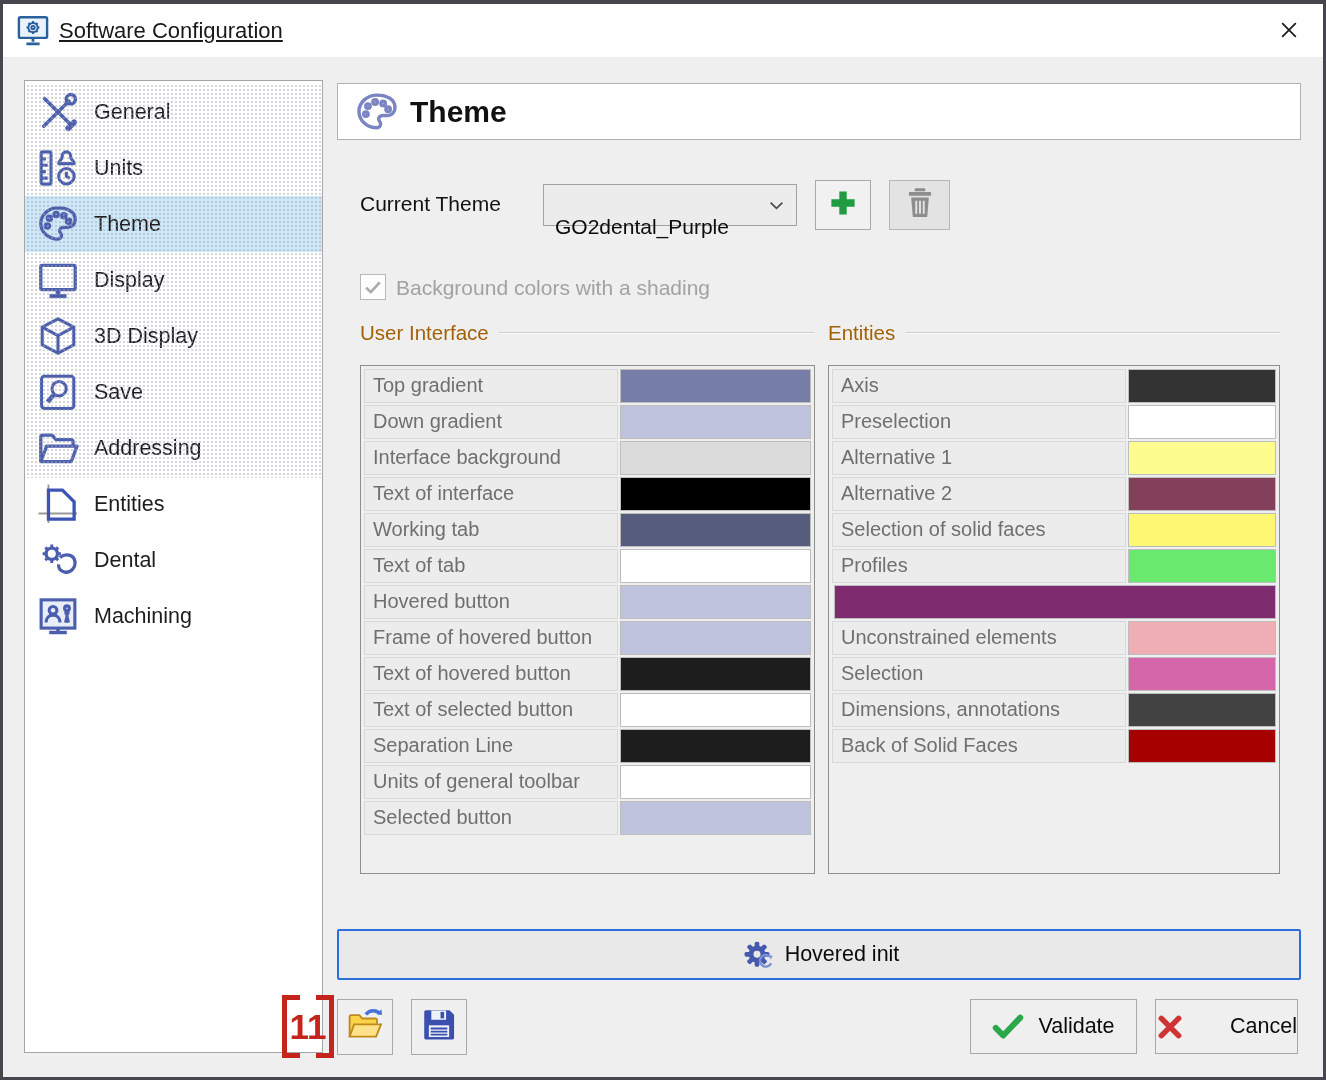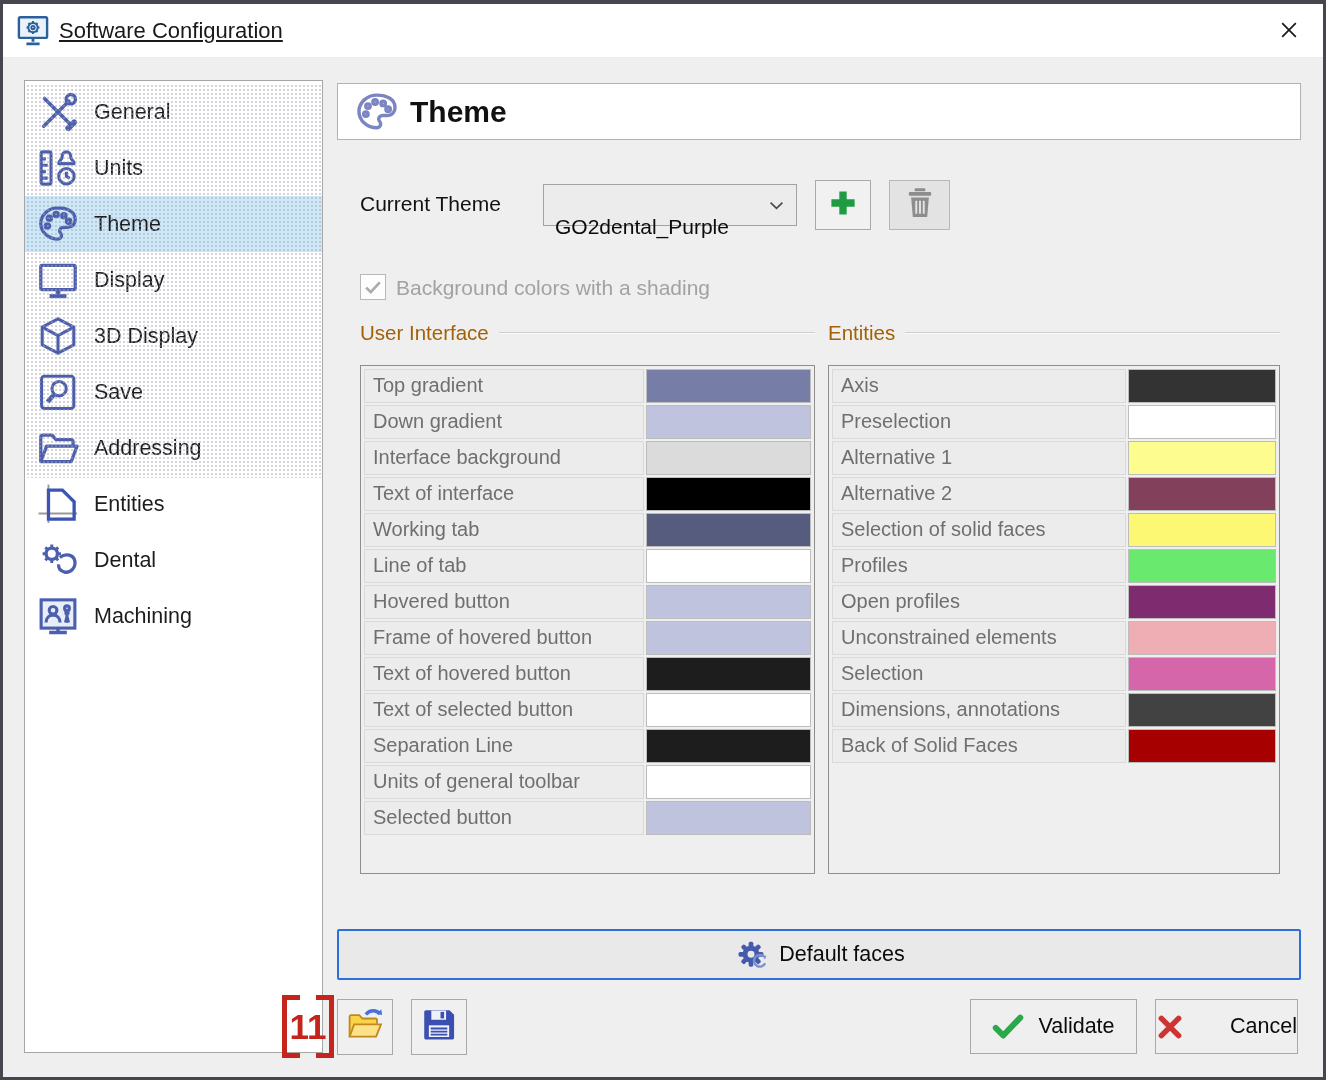--- a/index.html
+++ b/index.html
@@ -54,21 +54,21 @@
   .group-header .gh-label { font-size:20.5px; color:#a16207; white-space:nowrap; }
   .group-header .gh-line { flex:1; height:2px; margin-left:10px; background:#cdcdcd; border-bottom:1px solid #fbfbfb; }
   .gh-ui { left:360px; width:455px; }
   .gh-ent { left:828px; width:452px; }
 
   .color-box { position:absolute; top:365px; height:509px; background:#f0efef; border:1px solid #8e8e8e; padding:3px; }
   .box-ui { left:360px; width:455px; }
   .box-ent { left:828px; width:452px; }
   .color-row { display:flex; height:34px; margin-bottom:2px; cursor:pointer; }
   .row-label { flex:none; background:#ececec; border:1px solid #d9d9d9; color:#6f6f6f; font-size:20px; line-height:31px; padding-left:8px; overflow:hidden; white-space:nowrap; }
-  .box-ui .row-label { width:280px; }
+  .box-ui .row-label { width:254px; }
   .box-ent .row-label { width:294px; }
   .row-swatch { flex:1; margin-left:2px; border:1px solid #bdbdbd; }
 
   .default-init { position:absolute; left:337px; top:929px; width:964px; height:51px; background:#e9e9e9;
     border:2px solid var(--default-init-border,#2c6fdb); border-radius:2px; display:flex; align-items:center; justify-content:center; cursor:pointer; }
   .default-init .icon { width:36px; height:34px; margin-right:10px; }
   .default-init .di-label { font-size:21.5px; color:#0b0b0b; }
 
   
   .annotation { position:absolute; left:282px; top:995px; width:52px; height:63px; z-index:20; pointer-events:none; }
@@ -299,21 +299,21 @@
   </div>
       <div class="color-row">
     <span class="row-label">Text of interface</span>
     <span class="row-swatch" style="background: rgb(0, 0, 0);"></span>
   </div>
       <div class="color-row">
     <span class="row-label">Working tab</span>
     <span class="row-swatch" style="background: rgb(86, 92, 126);"></span>
   </div>
       <div class="color-row">
-    <span class="row-label">Line of tab</span>
+    <span class="row-label">Text of tab</span>
     <span class="row-swatch" style="background: rgb(255, 255, 255);"></span>
   </div>
       <div class="color-row">
     <span class="row-label">Hovered button</span>
     <span class="row-swatch" style="background: rgb(191, 195, 221);"></span>
   </div>
       <div class="color-row">
     <span class="row-label">Frame of hovered button</span>
     <span class="row-swatch" style="background: rgb(191, 195, 221);"></span>
   </div>
@@ -357,21 +357,20 @@
   </div>
       <div class="color-row">
     <span class="row-label">Selection of solid faces</span>
     <span class="row-swatch" style="background: rgb(253, 248, 115);"></span>
   </div>
       <div class="color-row">
     <span class="row-label">Profiles</span>
     <span class="row-swatch" style="background: rgb(105, 233, 110);"></span>
   </div>
       <div class="color-row">
-    <span class="row-label">Open profiles</span>
     <span class="row-swatch" style="background: rgb(127, 43, 112);"></span>
   </div>
       <div class="color-row">
     <span class="row-label">Unconstrained elements</span>
     <span class="row-swatch" style="background: rgb(239, 174, 179);"></span>
   </div>
       <div class="color-row">
     <span class="row-label">Selection</span>
     <span class="row-swatch" style="background: rgb(213, 102, 170);"></span>
   </div>
@@ -393,21 +392,21 @@
             <rect x="11.3" y="2.5" width="3.4" height="18" rx="1.2" transform="rotate(45 13 11.5)"></rect>
             <rect x="11.3" y="2.5" width="3.4" height="18" rx="1.2" transform="rotate(90 13 11.5)"></rect>
             <rect x="11.3" y="2.5" width="3.4" height="18" rx="1.2" transform="rotate(135 13 11.5)"></rect>
             <circle cx="13" cy="11.5" r="6.1"></circle>
           </g>
           <circle cx="13" cy="11.5" r="2.5" fill="#e9e9e9"></circle>
           <path d="M23.2 17.9a4.2 4.2 0 1 1-1.1-4.9" stroke="#7b8fd4" stroke-width="1.7" fill="none"></path>
           <path d="M21.2 12.2l3 .3-1.2 2.8z" fill="#7b8fd4"></path>
         </svg>
     </span>
-    <span class="di-label">Default faces</span>
+    <span class="di-label">Hovered init</span>
   </div>
 
   <div class="annotation">
     <span class="ann-num">11</span>
   </div>
 
   <div class="icon-btn open-btn">
     <span><svg viewBox="0 0 26 26">
           <path d="M3 20.6V7.6c0-.6.4-1 1-1h5.3l2 2.2h8.5c.6 0 1 .4 1 1v2.4" fill="#fbd34a" stroke="#c08a1a" stroke-width="1.2"></path>
           <path d="M3 20.6l2.9-8h17.5l-3.2 8z" fill="#fde289" stroke="#c08a1a" stroke-width="1.2"></path>

